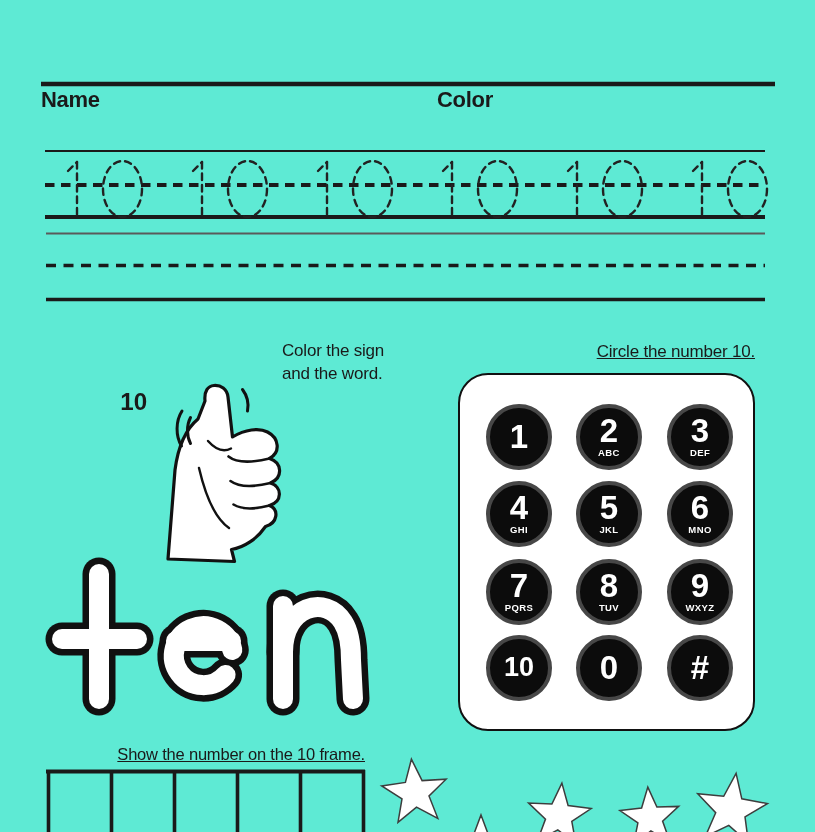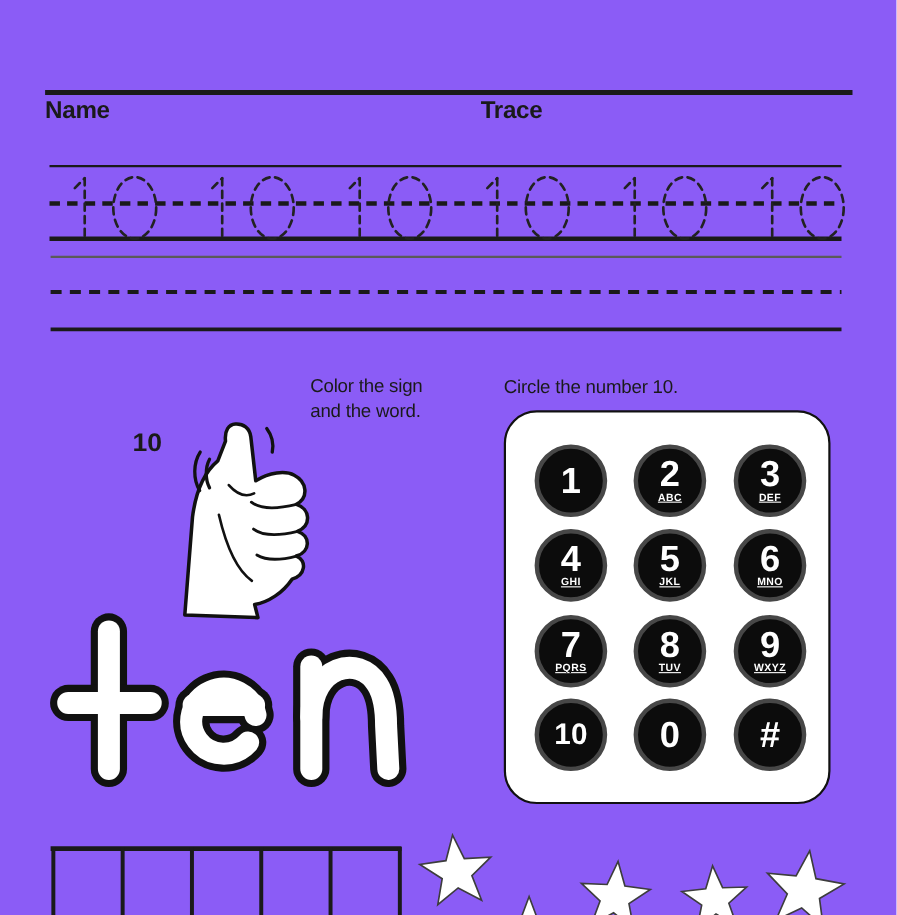--- a/index.html
+++ b/index.html
@@ -1,40 +1,40 @@
 <!DOCTYPE html>
 <html style="--ink: #1a1a1a; --btn-fill: #0c0c0c; --btn-ring: #474747; --btn-text: #ffffff;"><head>
 <meta charset="utf-8">
 <style>
   html,body{margin:0;padding:0;background:#fff;}
   .page{
-    position:relative;width:815px;height:832px;background:#8b5cf6;overflow:hidden;
+    position:relative;width:815px;height:832px;background:#5eead4;overflow:hidden;
     font-family:"Liberation Sans",sans-serif;color:var(--ink,#1a1a1a);
   }
   .abs{position:absolute;}
   .h1{font-size:22px;font-weight:bold;letter-spacing:-0.3px;}
   .instr{font-size:17px;letter-spacing:-0.2px;line-height:22.5px;}
   .instr-sm{font-size:16.5px;letter-spacing:-0.2px;}
-  .center{text-align:left;}
+  .center{text-align:right;text-decoration:underline;}
   .corner-num{font-size:23px;font-weight:bold;letter-spacing:0px;transform:scaleX(1.05);}
   #artwork{position:absolute;left:0;top:0;}
   #artwork line, #artwork path, #artwork ellipse, #artwork polygon{vector-effect:none;}
   .keypad{
     position:absolute;left:458px;top:373px;width:297px;height:358px;
     border:2.4px solid #111;border-radius:30px;box-sizing:border-box;background:#fff;
   }
   .kp-btn{
     position:absolute;width:66px;height:66px;border-radius:50%;
     background:var(--btn-fill,#0c0c0c);border:4px solid var(--btn-ring,#474747);
     box-sizing:border-box;display:flex;flex-direction:column;align-items:center;
     justify-content:center;color:var(--btn-text,#fff);
   }
   .kp-digit{font-weight:bold;font-size:33px;line-height:0.95;}
   .kp-digit.two-char{font-size:27px;}
-  .kp-letters{font-size:9.5px;font-weight:bold;letter-spacing:0.4px;line-height:1.25;text-decoration:underline;}
+  .kp-letters{font-size:9.5px;font-weight:bold;letter-spacing:0.4px;line-height:1.25;}
   .hw-area{position:absolute;left:45px;width:720px;height:66px;}
   .frame-cell{position:absolute;top:771px;width:63px;height:61px;}
 </style>
 </head>
 <body>
 
 <div class="page">
 
   <svg id="artwork" width="815" height="832" viewBox="0 0 815 832">
 
@@ -131,21 +131,21 @@
     <g id="stars">
         <polygon points="411.4,759.2 422.1,780.6 446.1,779.2 429.0,796.0 437.8,818.3 416.5,807.2 398.0,822.4 402.0,798.8 381.7,785.9 405.4,782.4" fill="#fff" stroke="#3d3d3d" stroke-width="1.5" stroke-linejoin="miter"></polygon>
         <polygon points="481.0,815.0 488.4,834.8 509.5,835.7 493.0,848.9 498.6,869.3 481.0,857.6 463.4,869.3 469.0,848.9 452.5,835.7 473.6,834.8" fill="#fff" stroke="#3d3d3d" stroke-width="1.5" stroke-linejoin="miter"></polygon>
         <polygon points="561.9,783.1 568.1,805.5 591.2,808.6 571.8,821.4 576.0,844.3 557.8,829.8 537.4,840.9 545.5,819.1 528.6,803.1 551.9,804.1" fill="#fff" stroke="#3d3d3d" stroke-width="1.5" stroke-linejoin="miter"></polygon>
         <polygon points="647.8,787.1 656.9,807.0 678.7,806.4 662.6,821.1 669.9,841.7 650.9,831.0 633.6,844.3 637.9,822.9 619.9,810.5 641.6,808.0" fill="#fff" stroke="#3d3d3d" stroke-width="1.5" stroke-linejoin="miter"></polygon>
         <polygon points="736.1,773.4 741.8,798.8 767.4,803.6 745.0,816.8 748.4,842.7 728.8,825.4 705.3,836.6 715.7,812.7 697.7,793.8 723.7,796.3" fill="#fff" stroke="#3d3d3d" stroke-width="1.5" stroke-linejoin="miter"></polygon>
       </g>
   </svg>
 
   <div class="abs h1" style="left:41px;top:87px;">Name</div>
-  <div class="abs h1" style="left:437px;top:87px;">Trace</div>
+  <div class="abs h1" style="left:437px;top:87px;">Color</div>
 
 
   <div class="hw-area" style="top:151px;"></div>
   <div class="hw-area" style="top:233px;"></div>
 
   <div class="abs instr" style="left:282px;top:340px;">
     <div>Color the sign</div>
     <div>and the word.</div>
   </div>
 
@@ -192,20 +192,21 @@
         <div class="kp-digit two-char">10</div>
       </div>
       <div class="kp-btn" style="left: 116px; top: 260px;">
         <div class="kp-digit">0</div>
       </div>
       <div class="kp-btn" style="left: 207px; top: 260px;">
         <div class="kp-digit">#</div>
       </div>
     </div>
 
+  <div class="abs instr-sm center" style="left:45px;top:745px;width:320px;">Show the number on the 10 frame.</div>
 
   <div id="frame-cells">
       <div class="frame-cell" style="left: 48px;"></div>
       <div class="frame-cell" style="left: 111px;"></div>
       <div class="frame-cell" style="left: 174px;"></div>
       <div class="frame-cell" style="left: 237px;"></div>
       <div class="frame-cell" style="left: 300px;"></div>
     </div>
 
 </div>

